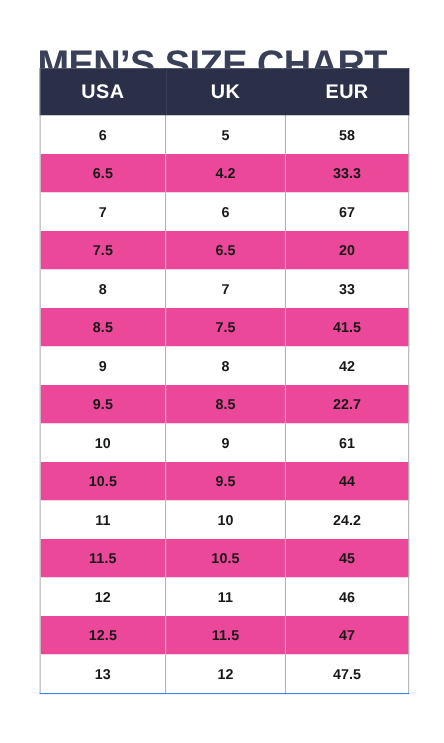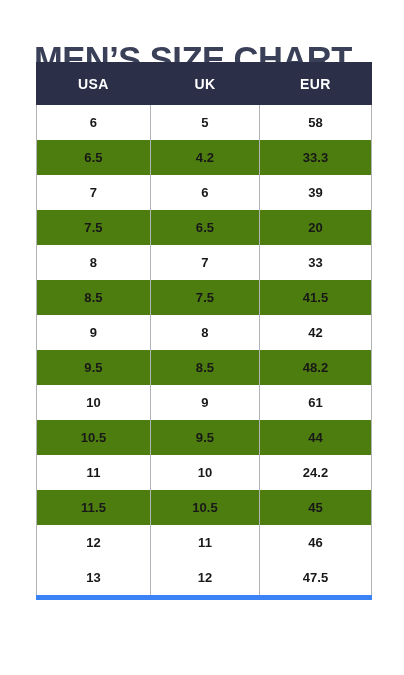--- a/index.html
+++ b/index.html
@@ -56,42 +56,42 @@
     margin: 0;
   }
 
   thead tr {
     background: #2b3048;
   }
 
   thead th {
     height: 43px;
     color: #ffffff;
-    font-size: 14px;
+    font-size: 18px;
     font-weight: bold;
     letter-spacing: 0.4px;
     border-left: 1px solid #2b3048;
     border-right: 1px solid #2b3048;
   }
 
   tbody td {
     height: 35px;
     font-size: 13px;
     font-weight: bold;
     color: #181818;
     letter-spacing: 0.1px;
     border-left: 1px solid #b3b4ba;
     border-right: 1px solid #b3b4ba;
   }
 
   tbody tr.row-odd  { background: #ffffff; }
-  tbody tr.row-even { background: #4d7c0f; }
+  tbody tr.row-even { background: #ec4899; }
 
   tbody tr:last-child td {
-    border-bottom: 5px solid #3b82f6;
+    border-bottom: 1px solid #3b82f6;
   }
 
   .col-usa { width: 114px; }
   .col-uk  { width: 109px; }
   .col-eur { width: 112px; }
 </style>
 </head>
 <body>
 
 <div class="page">
@@ -118,21 +118,21 @@
         <td>58</td>
       </tr>
       <tr class="row-even">
         <td>6.5</td>
         <td>4.2</td>
         <td>33.3</td>
       </tr>
       <tr class="row-odd">
         <td>7</td>
         <td>6</td>
-        <td>39</td>
+        <td>67</td>
       </tr>
       <tr class="row-even">
         <td>7.5</td>
         <td>6.5</td>
         <td>20</td>
       </tr>
       <tr class="row-odd">
         <td>8</td>
         <td>7</td>
         <td>33</td>
@@ -143,21 +143,21 @@
         <td>41.5</td>
       </tr>
       <tr class="row-odd">
         <td>9</td>
         <td>8</td>
         <td>42</td>
       </tr>
       <tr class="row-even">
         <td>9.5</td>
         <td>8.5</td>
-        <td>48.2</td>
+        <td>22.7</td>
       </tr>
       <tr class="row-odd">
         <td>10</td>
         <td>9</td>
         <td>61</td>
       </tr>
       <tr class="row-even">
         <td>10.5</td>
         <td>9.5</td>
         <td>44</td>
@@ -170,20 +170,25 @@
       <tr class="row-even">
         <td>11.5</td>
         <td>10.5</td>
         <td>45</td>
       </tr>
       <tr class="row-odd">
         <td>12</td>
         <td>11</td>
         <td>46</td>
       </tr>
+      <tr class="row-even">
+        <td>12.5</td>
+        <td>11.5</td>
+        <td>47</td>
+      </tr>
       <tr class="row-odd">
         <td>13</td>
         <td>12</td>
         <td>47.5</td>
       </tr>
     </tbody>
   </table>
 
 </div>
 

